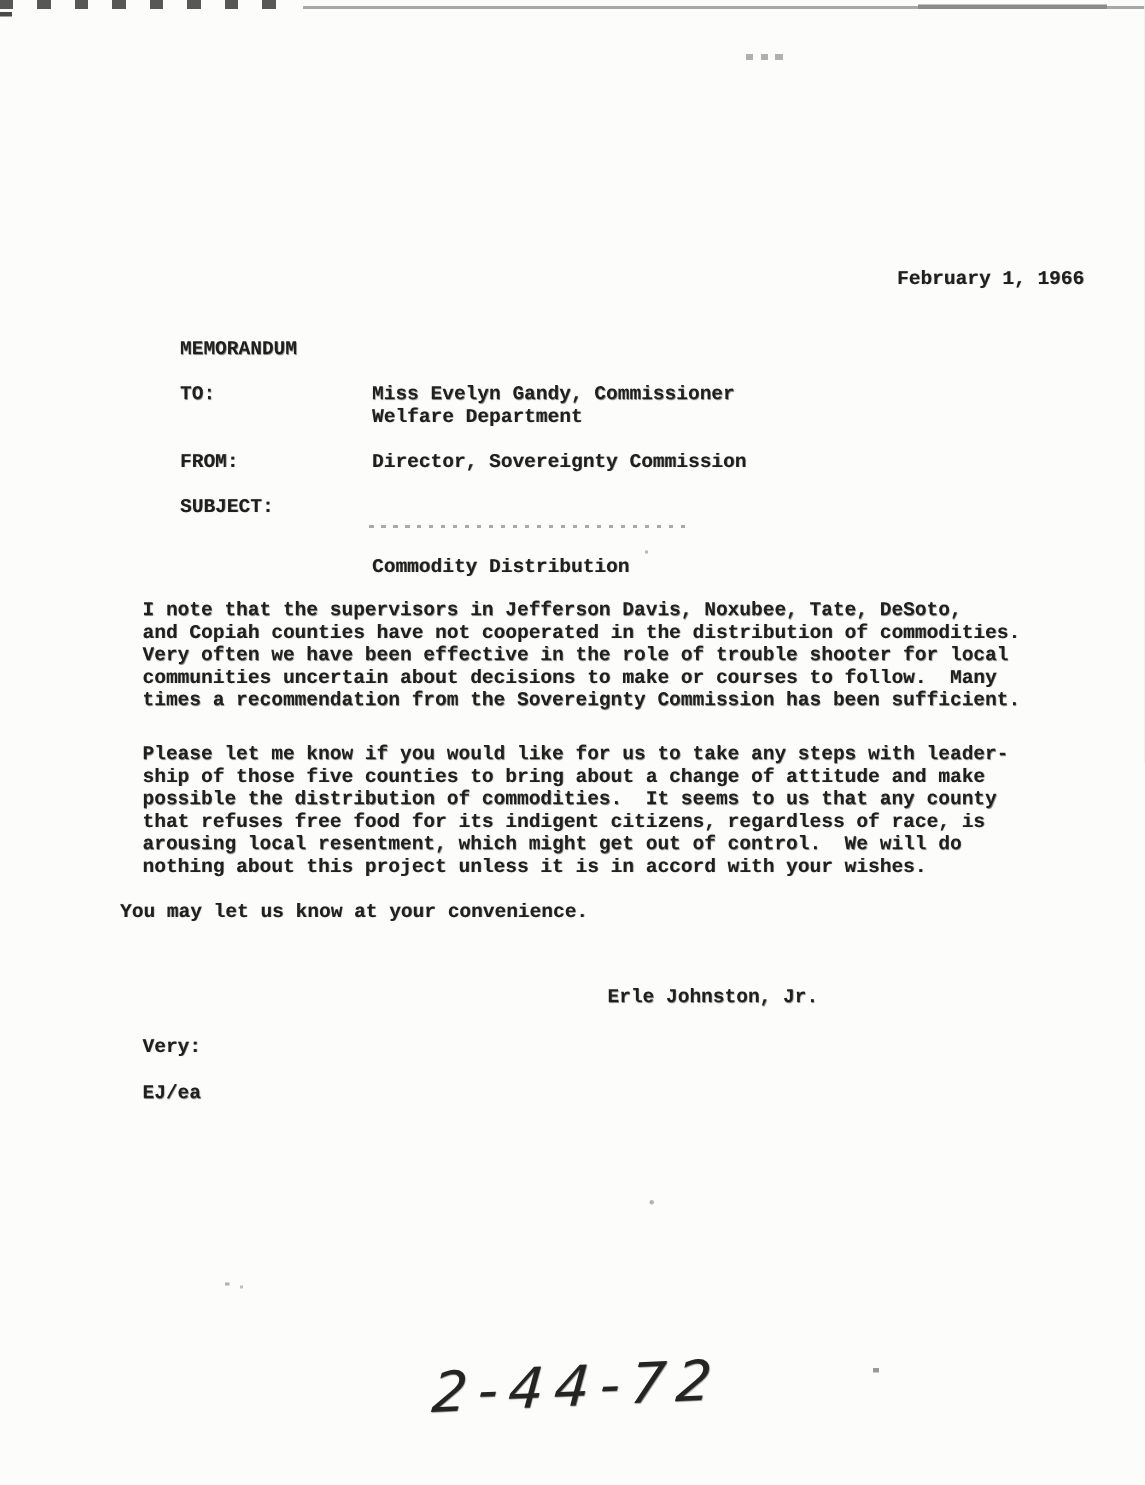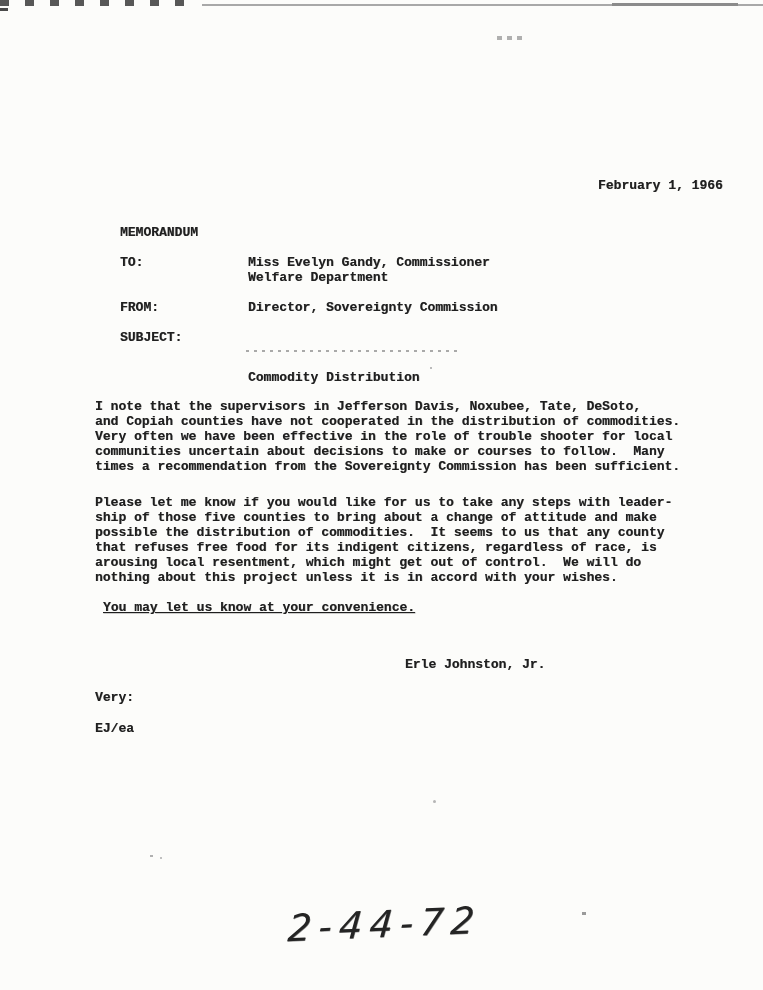--- a/index.html
+++ b/index.html
@@ -108,21 +108,21 @@
 ship of those five counties to bring about a change of attitude and make
 possible the distribution of commodities.  It seems to us that any county
 that refuses free food for its indigent citizens, regardless of race, is
 arousing local resentment, which might get out of control.  We will do
 nothing about this project unless it is in accord with your wishes.</div>
   <div class="tw" style="left:95px; top:400px;">I note that the supervisors in Jefferson Davis, Noxubee, Tate, DeSoto,
 and Copiah counties have not cooperated in the distribution of commodities.
 Very often we have been effective in the role of trouble shooter for local
 communities uncertain about decisions to make or courses to follow.  Many
 times a recommendation from the Sovereignty Commission has been sufficient.</div>
-  <div class="tw" style="left:103px; top:601px;text-decoration:underline;">You may let us know at your convenience.</div>
+  <div class="tw" style="left:80px; top:601px;">You may let us know at your convenience.</div>
 
   <div class="tw" style="left:370px; top:658px;margin-left:35px;">Erle Johnston, Jr.</div>
   <div class="tw" style="left:95px; top:691px;">Very:</div>
   <div class="tw" style="left:95px; top:722px;">EJ/ea</div>
 
   <div class="handwritten">2-44-72</div>
 
 </div>
 
 </body></html>

